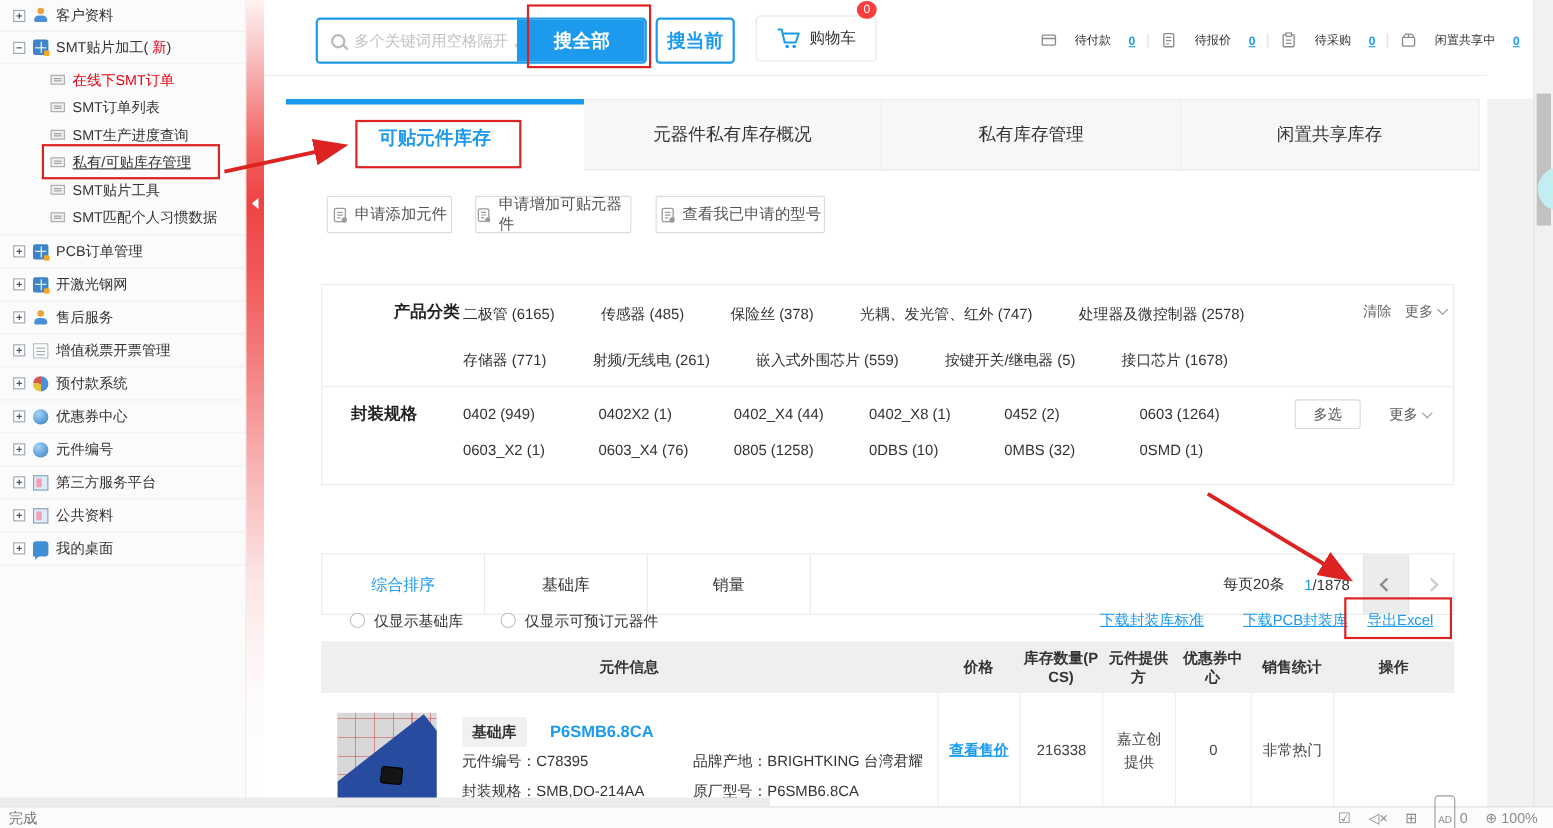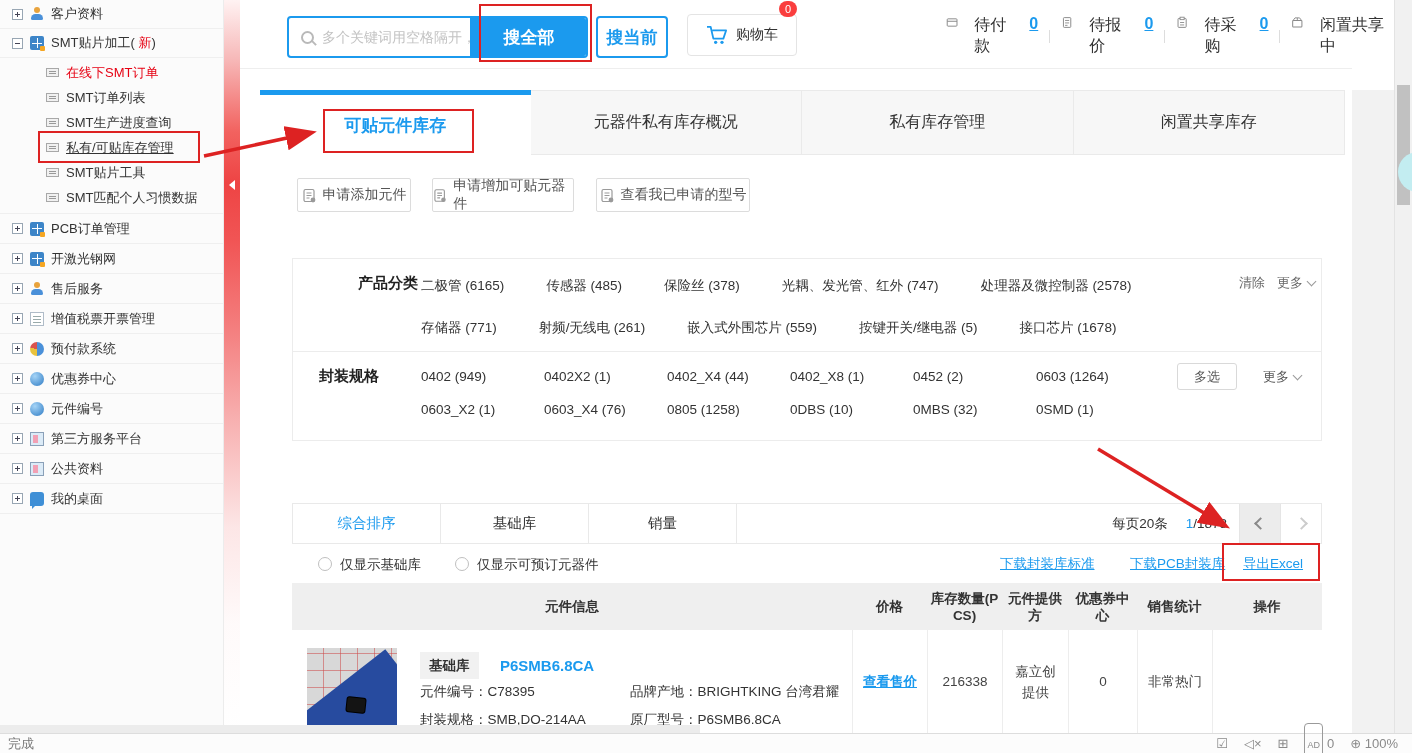--- a/index.html
+++ b/index.html
@@ -45,21 +45,21 @@
   .search-box { position:absolute; left:287px; top:16px; width:301px; height:42px; border:2px solid #1b9aee; border-radius:4px; background:#fff; display:flex; align-items:center; overflow:hidden; padding-left:12px; }
   .mag { width:13px; height:13px; border:2px solid #b9b9b9; border-radius:50%; position:relative; margin-right:8px; flex:0 0 auto; }
   .mag::after { content:""; position:absolute; width:6px; height:2px; background:#b9b9b9; transform:rotate(45deg); right:-5px; bottom:-2px; }
   .sinput { flex:1; min-width:0; border:none; outline:none; font-size:14px; color:#333; font-family:inherit; }
   .sinput::placeholder { color:#c3c3c3; }
   .btn-all { width:118px; height:42px; margin:-2px -2px -2px 0; background:#1b9aee; color:#fff; font-size:17px; font-weight:700; display:flex; align-items:center; justify-content:center; cursor:pointer; flex:0 0 auto; }
   .btn-cur { position:absolute; left:596px; top:16px; width:72px; height:42px; border:2px solid #1b9aee; border-radius:4px; color:#1b9aee; font-size:17px; font-weight:600; display:flex; align-items:center; justify-content:center; background:#fff; cursor:pointer; }
   .cart-btn { position:absolute; left:687px; top:14px; width:110px; height:42px; border:1px solid #e4e4e4; border-radius:4px; display:flex; align-items:center; justify-content:center; gap:8px; font-size:14px; color:#333; background:#fff; cursor:pointer; }
   .cart-badge { position:absolute; left:779px; top:1px; min-width:18px; height:16px; border-radius:9px; background:#fa3e3e; color:#fff; font-size:11px; display:flex; align-items:center; justify-content:center; padding:0 4px; }
   .status-row { position:absolute; left:946px; top:26px; height:20px; display:flex; align-items:center; }
-  .st-item { display:flex; align-items:flex-start; gap:16px; font-size:16px; color:#333; cursor:pointer; }
+  .st-item { display:flex; align-items:flex-end; gap:16px; font-size:11px; color:#333; cursor:pointer; }
   .st-count { color:#1b9aee; font-weight:700; text-decoration:underline; }
   .st-div { width:1px; height:13px; background:#ddd; margin:0 11px; }
   .hdr-line { position:absolute; left:240px; top:68px; width:1112px; height:1px; background:#eee; }
 
   
   .tabs { position:absolute; left:260px; top:90px; width:1085px; height:65px; display:flex; }
   .tab { flex:1; display:flex; align-items:center; justify-content:center; font-size:16px; color:#333; background:#f7f7f7; border:1px solid #eaeaea; border-left:none; cursor:pointer; }
   .tab:first-child { border-left:1px solid #eaeaea; }
   .tab.active { background:#fff; border:none; border-top:5px solid #1b9aee; color:#1b9aee; font-weight:700; font-size:17px; }
 
@@ -77,21 +77,21 @@
   .f-clear { position:absolute; left:946px; top:15px; color:#666; font-size:13px; cursor:pointer; }
   .f-more1 { position:absolute; left:984px; top:15px; color:#666; font-size:13px; cursor:pointer; }
   .btn-multi { position:absolute; left:884px; top:104px; width:60px; height:27px; border:1px solid #d9d9d9; border-radius:3px; color:#555; font-size:13px; display:flex; align-items:center; justify-content:center; background:#fff; cursor:pointer; }
   .f-more2 { position:absolute; left:970px; top:109px; color:#555; font-size:13px; cursor:pointer; }
   .chev { display:inline-block; width:7px; height:7px; border-top:1px solid #999; border-left:1px solid #999; }
   .chev.down { transform:rotate(225deg); margin-left:5px; vertical-align:2px; }
   .chev.left { width:9px; height:9px; border-width:2px; border-color:#8a8a8a; transform:rotate(-45deg); }
   .chev.right { width:9px; height:9px; border-width:2px; border-color:#cccccc; transform:rotate(135deg); }
 
   
-  .sortbar { position:absolute; left:292px; top:503px; width:1030px; height:41px; border:1px solid #e9e9e9; background:#fff; display:flex; align-items:center; }
+  .sortbar { position:absolute; left:292px; top:503px; width:1030px; height:56px; border:1px solid #e9e9e9; background:#fff; display:flex; align-items:center; }
   .sort-tab { width:148px; height:100%; display:flex; align-items:center; justify-content:center; font-size:14.5px; color:#333; border-right:1px solid #e9e9e9; cursor:pointer; }
   .sort-tab.active { color:#1b9aee; }
   .sb-spacer { flex:1; }
   .per-page { font-size:13.5px; color:#333; margin-right:18px; }
   .page-ind { font-size:13.5px; margin-right:12px; }
   .page-ind .cur { color:#1b9aee; }
   .pg-btn { width:41px; height:100%; display:flex; align-items:center; justify-content:center; border-left:1px solid #e5e5e5; cursor:pointer; background:#fff; }
   .pg-btn.prev { background:#ececec; }
 
   

